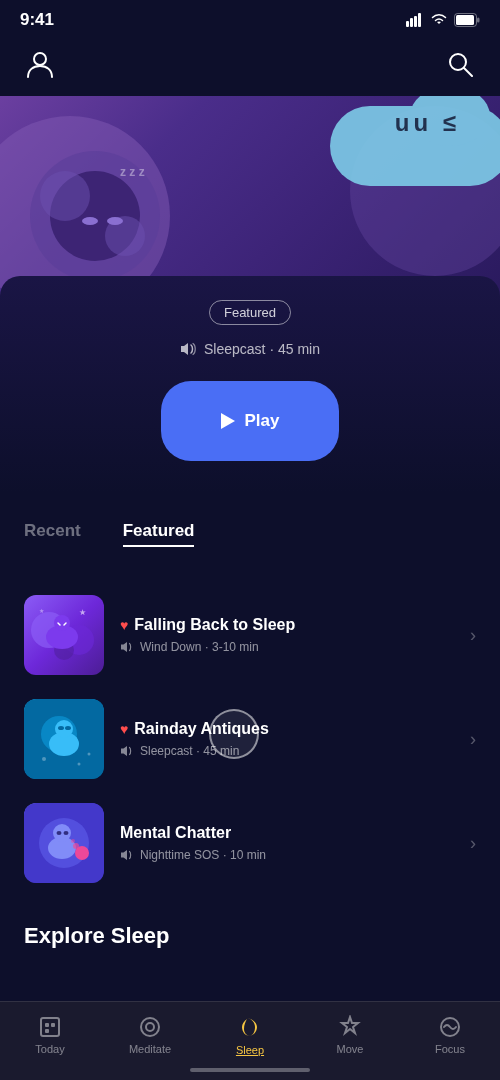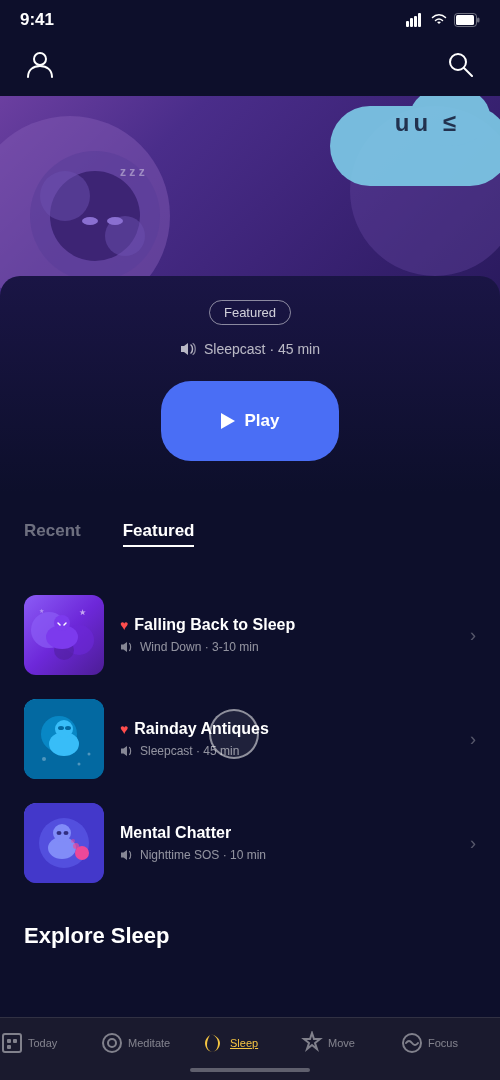--- a/index.html
+++ b/index.html
@@ -278,21 +278,21 @@
       width: 500px;
       background: #1a1a2e;
       border-top: 1px solid rgba(255,255,255,0.1);
       display: flex;
       justify-content: space-around;
       align-items: center;
       padding: 12px 0 24px;
     }
     .nav-item {
       display: flex;
-      flex-direction: row;
+      flex-direction: column;
       align-items: center;
       gap: 4px;
       cursor: pointer;
       flex: 1;
     }
     .nav-label {
       font-size: 11px;
       color: rgba(255,255,255,0.45);
       font-weight: 500;
     }

